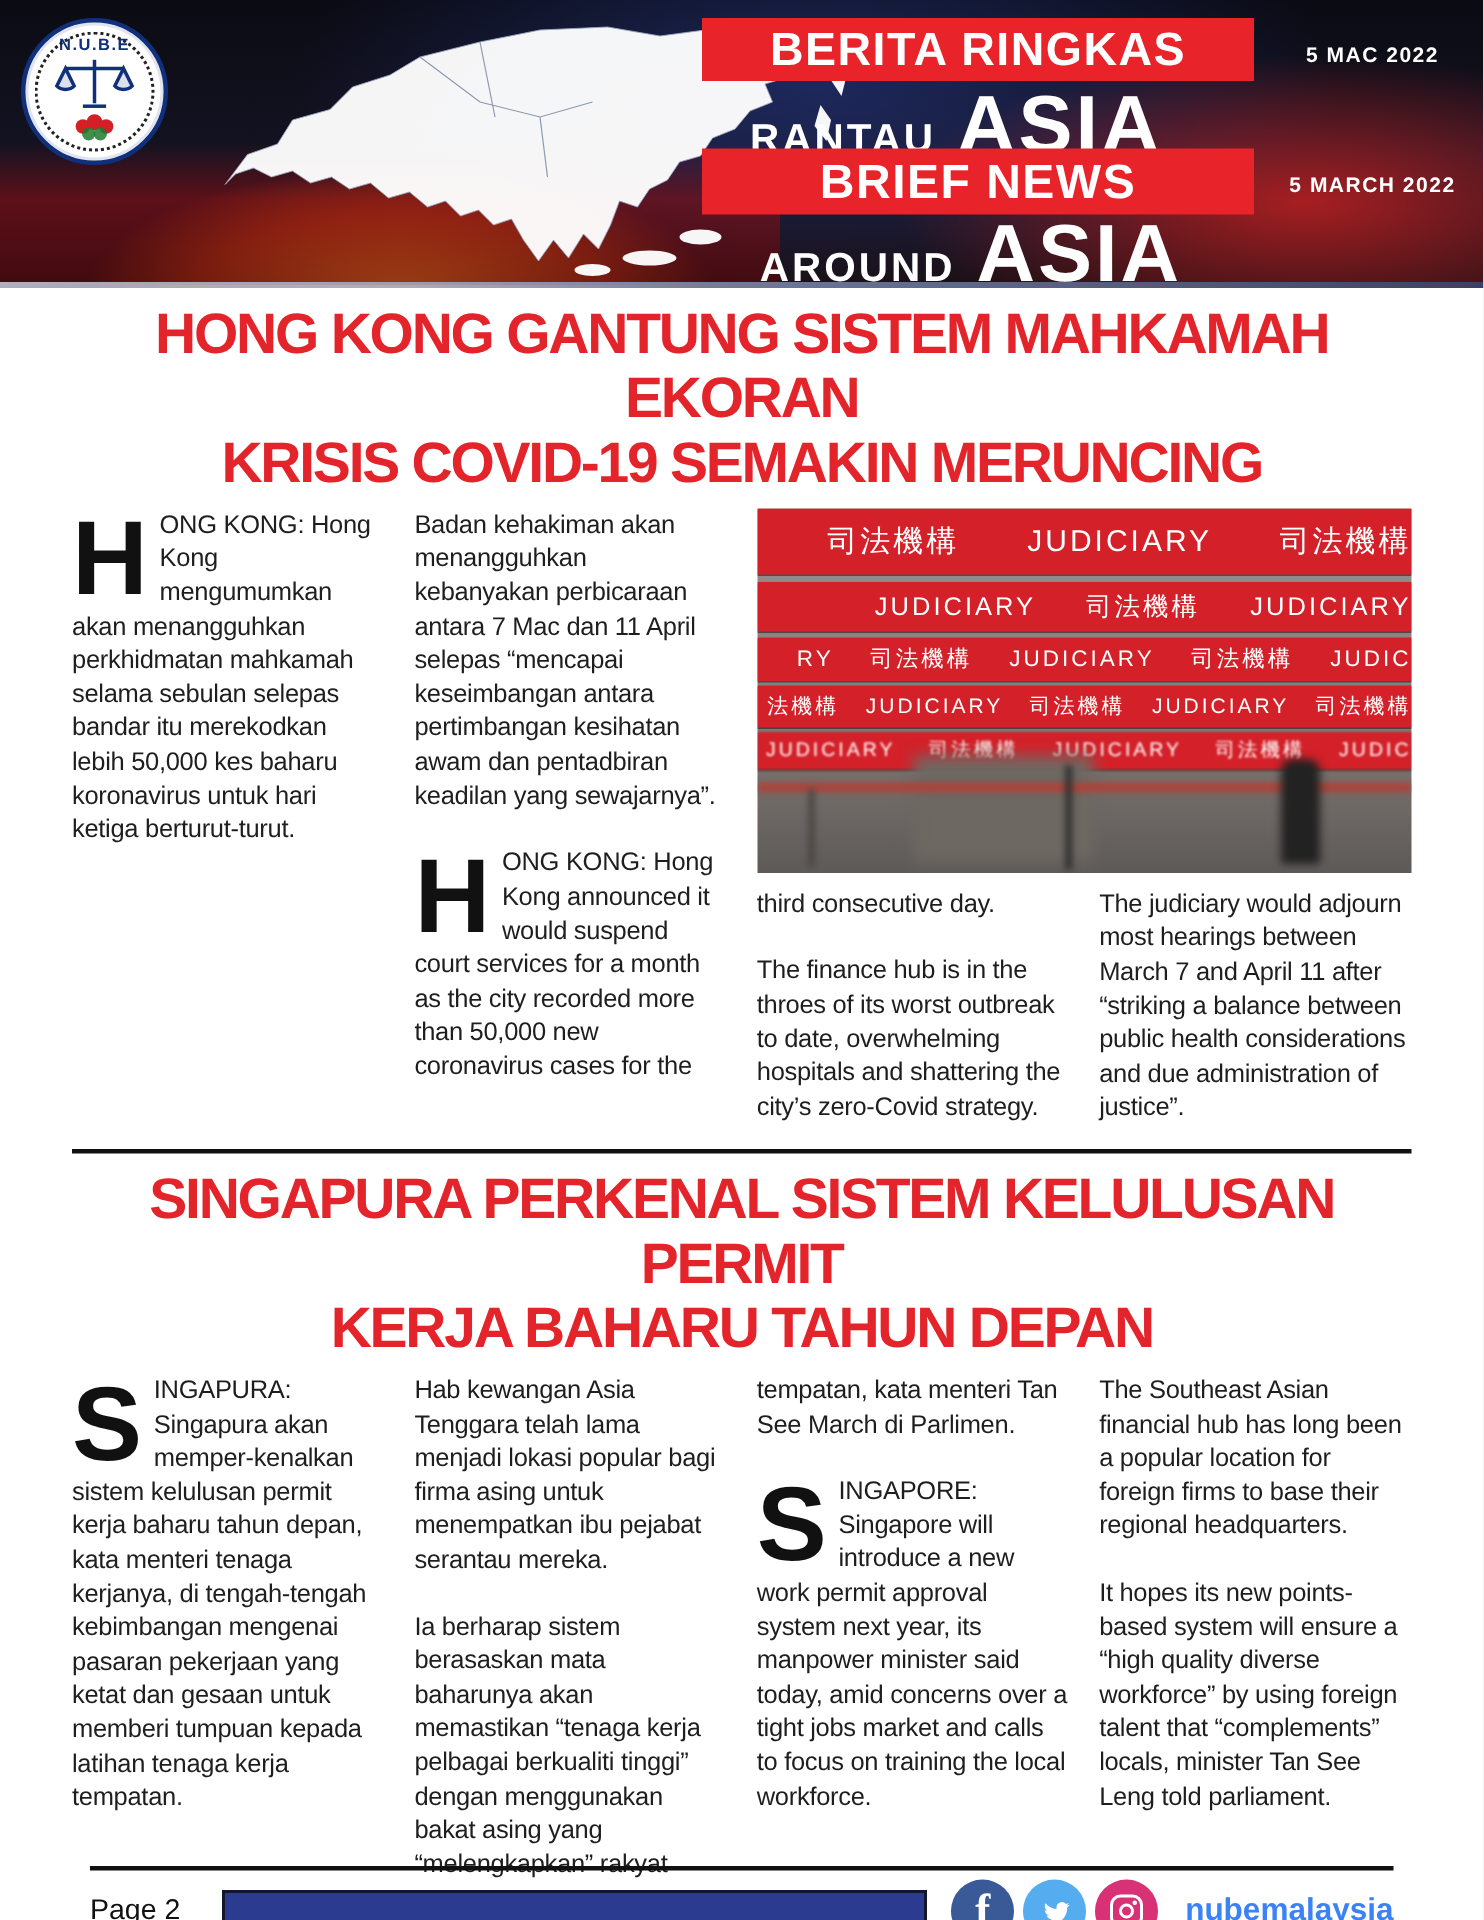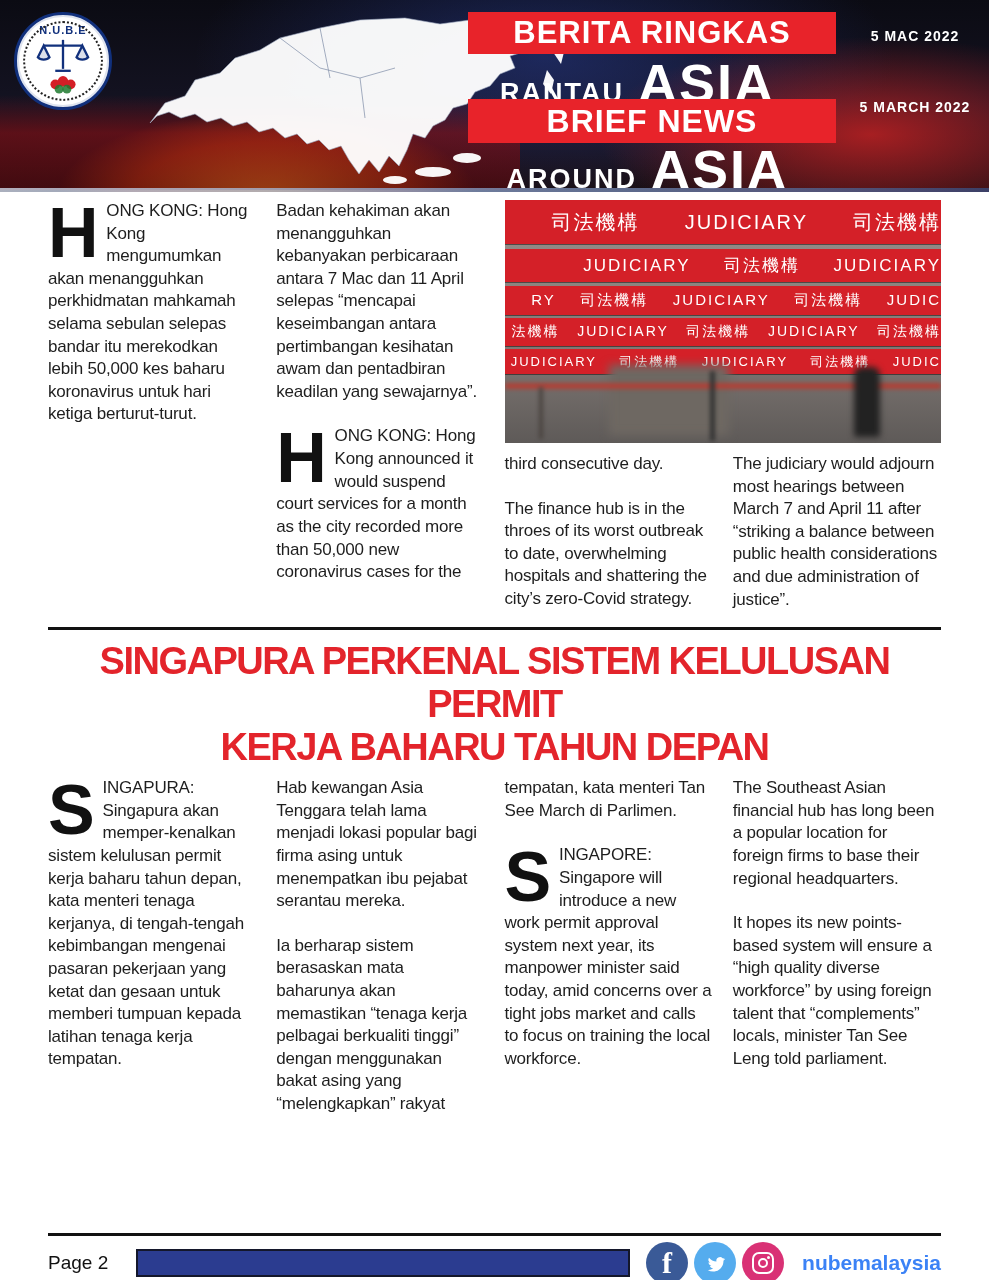--- a/index.html
+++ b/index.html
@@ -54,21 +54,21 @@
   }
   .subtitle .small { font-size:27px; font-weight:bold; letter-spacing:2px;text-align:center; }
   .subtitle .big   { font-size:54px; font-weight:bold; letter-spacing:2px; }
   .sub-1 { left:430px; top:52px;  width:345px; }
   .sub-2 { left:430px; top:138px; width:358px; }
   .issue-date {
     position:absolute; color:#fff; font-size:14px; font-weight:bold; letter-spacing:1px;
     width:140px; text-align:center;
   }
   .date-1 { left:845px; top:28px; }
-  .date-2 { left:845px; top:99px; }
+  .date-2 { left:845px; top:115px; }
 
   
   .headline {
     margin:10px 40px 6px; text-align:center;
     color:#e3242b; font-weight:bold; font-size:38px; line-height:1.13;
     letter-spacing:-1.5px;
   }
   .article-grid {
     margin:8px 48px 0; display:grid;
     grid-template-columns:repeat(4, 1fr); column-gap:20px;
@@ -103,22 +103,22 @@
   .scene .tape { position:absolute; left:0; right:0; top:22px; height:6px; background:#b04036; filter:blur(2px); }
   .scene .figure { position:absolute; right:14%; top:6px; width:26px; height:70px; background:#222; border-radius:8px 8px 2px 2px; filter:blur(3px); }
   .scene .pole { position:absolute; left:47%; top:10px; width:5px; height:70px; background:#333; filter:blur(2px); }
   .scene .pole2 { position:absolute; left:8%; top:26px; width:4px; height:52px; background:#4a4440; filter:blur(2px); }
   .scene .door { position:absolute; left:24%; top:4px; width:120px; height:70px; background:#6e6862; filter:blur(5px); }
 
   .divider { margin:16px 48px 4px; border:0; border-top:3px solid #111; }
 
   
   .footer {
-    position:absolute; left:0; right:0; bottom:0; height:47px;
-    padding:0 48px;
+    position:absolute; left:0; right:0; bottom:0; height:36px;
+    padding:0 60px;
   }
   .footer .topline { border-top:3px solid #111; margin-bottom:6px; }
   .footer-row { display:flex; align-items:center; gap:10px; }
   .page-num { font-size:19px; color:#111; white-space:nowrap; margin-right:18px; }
   .footer-bar {
     width:548px; height:28px; background:#2b3c90; border:2px solid #14172b;
   }
   .social { display:flex; align-items:center; gap:6px; margin-left:6px; }
   .sicon { width:42px; height:42px; border-radius:50%; display:flex; align-items:center; justify-content:center; }
   .fb { background:#3a5a97; color:#fff; font-size:30px; font-weight:bold; font-family:"Liberation Serif", serif; }
@@ -184,20 +184,24 @@
       <span class="big">ASIA</span>
     </div>
 
     <div class="issue-date date-1">5 MAC 2022</div>
     <div class="issue-date date-2">5 MARCH 2022</div>
   </header>
 
   <div style="height:192px"></div>
 
   <section>
+    <h1 class="headline">
+      <span>HONG KONG GANTUNG SISTEM MAHKAMAH EKORAN</span><br>
+      <span>KRISIS COVID-19 SEMAKIN MERUNCING</span>
+    </h1>
 
     <div class="article-grid grid-1">
       <div class="col span-rows">
         <p>
           <span class="dropcap">H</span>
           <span>ONG KONG: Hong Kong mengumumkan akan menangguhkan perkhidmatan mahkamah selama sebulan selepas bandar itu merekodkan lebih 50,000 kes baharu koronavirus untuk hari ketiga berturut-turut.</span>
         </p>
       </div>
 
       <div class="col span-rows">

